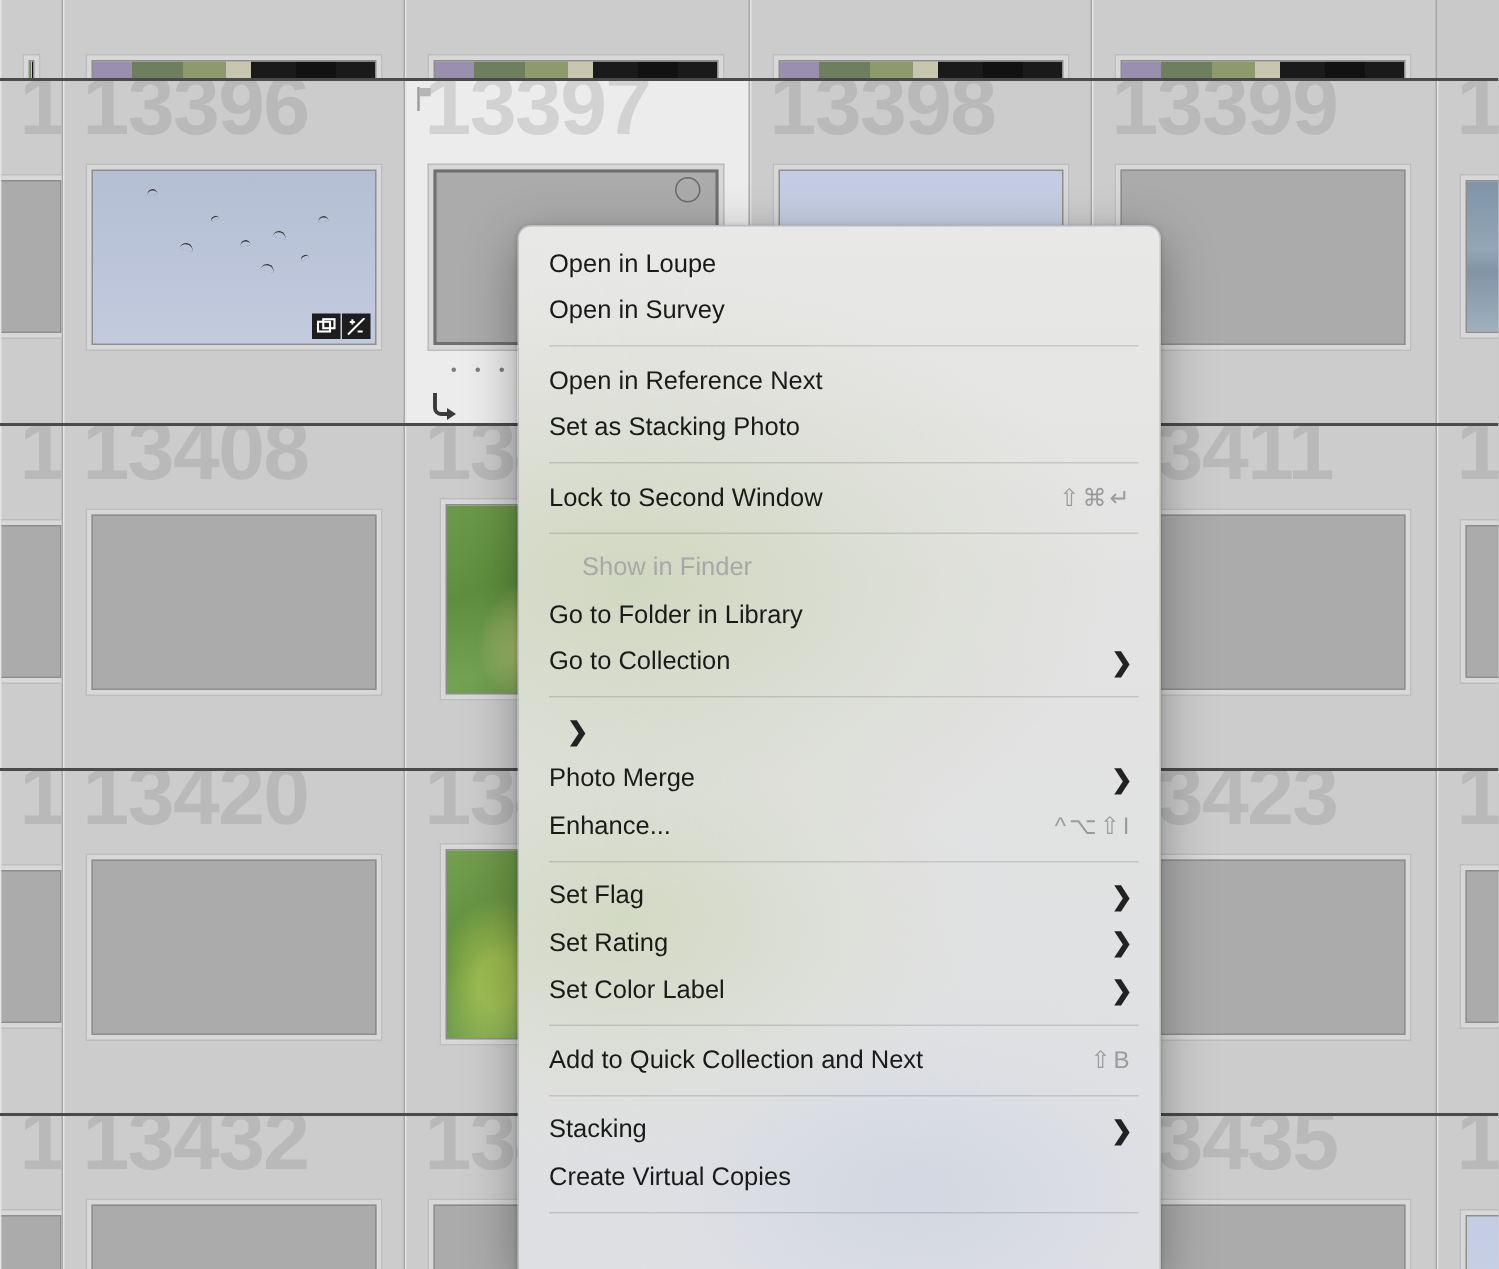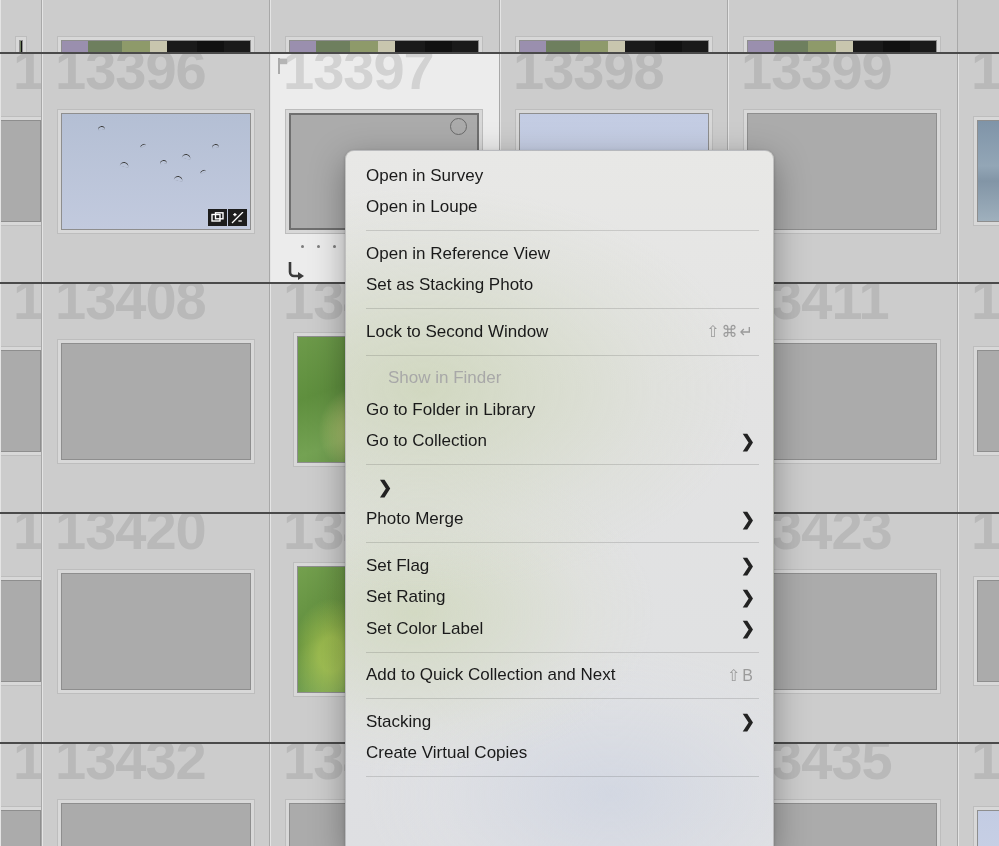--- a/index.html
+++ b/index.html
@@ -410,28 +410,28 @@
         <div class="cell-index">134</div>
         <div class="thumb-frame" style="left: 14px; top: 62px; width: 80px; height: 110px;">
           <div class="thumb ph-palesky"></div>
         </div>
       </div>
     </div>
   </div>
 
 <div id="ctx-menu">
     <div class="menu-item">
+      <span class="mi-label">Open in Loupe</span>
+    </div>
+    <div class="menu-item">
       <span class="mi-label">Open in Survey</span>
     </div>
-    <div class="menu-item">
-      <span class="mi-label">Open in Loupe</span>
-    </div>
-    <div class="menu-sep"></div>
-    <div class="menu-item">
-      <span class="mi-label">Open in Reference View</span>
+    <div class="menu-sep"></div>
+    <div class="menu-item">
+      <span class="mi-label">Open in Reference Next</span>
     </div>
     <div class="menu-item">
       <span class="mi-label">Set as Stacking Photo</span>
     </div>
     <div class="menu-sep"></div>
     <div class="menu-item">
       <span class="mi-label">Lock to Second Window</span>
       <span class="mi-shortcut">⇧⌘↵</span>
     </div>
     <div class="menu-sep"></div>
@@ -446,20 +446,24 @@
       <span class="mi-arrow">❯</span>
     </div>
     <div class="menu-sep"></div>
     <div class="menu-item">
       <span class="mi-arrow">❯</span>
     </div>
     <div class="menu-item">
       <span class="mi-label">Photo Merge</span>
       <span class="mi-arrow">❯</span>
     </div>
+    <div class="menu-item">
+      <span class="mi-label">Enhance...</span>
+      <span class="mi-shortcut">^⌥⇧I</span>
+    </div>
     <div class="menu-sep"></div>
     <div class="menu-item">
       <span class="mi-label">Set Flag</span>
       <span class="mi-arrow">❯</span>
     </div>
     <div class="menu-item">
       <span class="mi-label">Set Rating</span>
       <span class="mi-arrow">❯</span>
     </div>
     <div class="menu-item">

